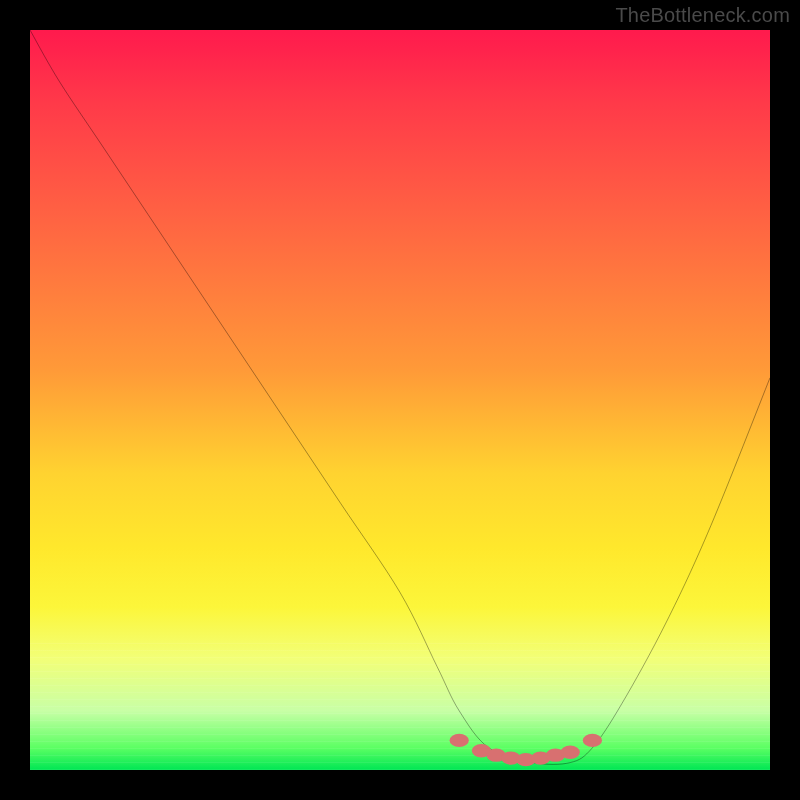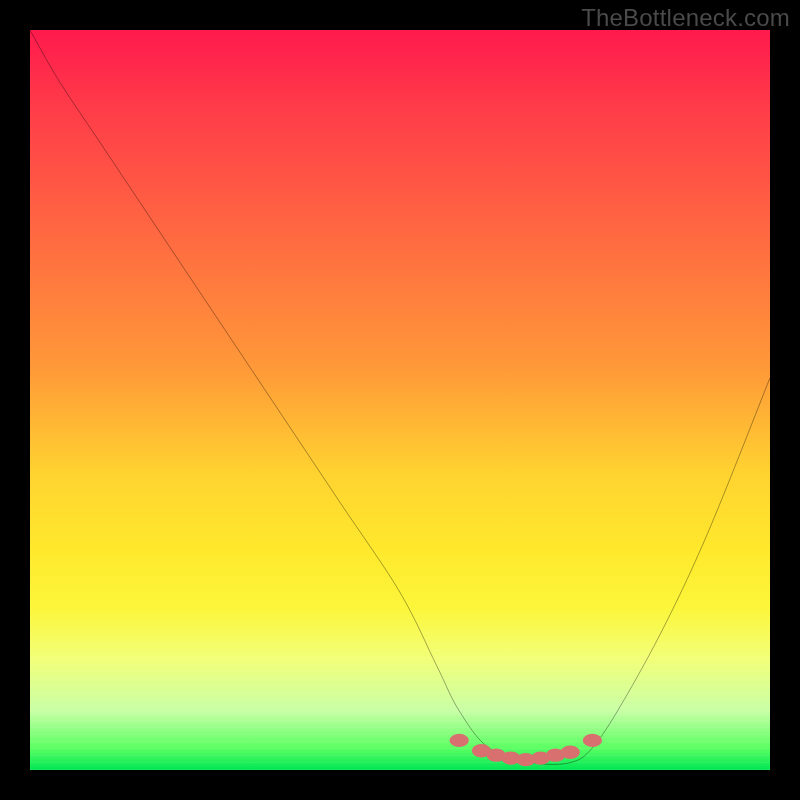--- a/index.html
+++ b/index.html
@@ -15,21 +15,21 @@
     position: relative;
     width: 800px;
     height: 800px;
     background: #000;
   }
   .watermark {
     position: absolute;
     top: 4px;
     right: 10px;
     color: #4a4a4a;
-    font-size: 24px;
+    font-size: 20px;
     font-weight: 500;
     letter-spacing: 0.2px;
     z-index: 30;
   }
   .plot-area {
     position: absolute;
     left: 30px;
     top: 30px;
     width: 740px;
     height: 740px;

